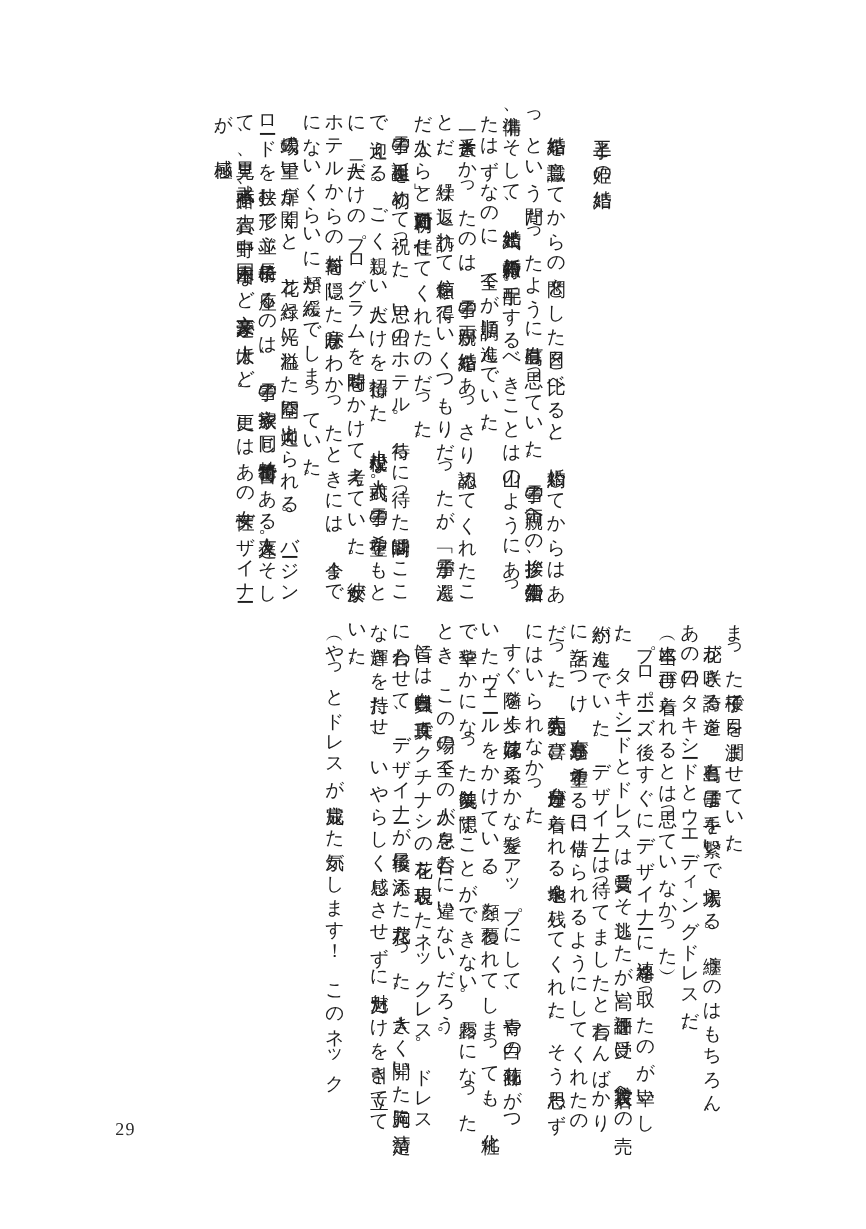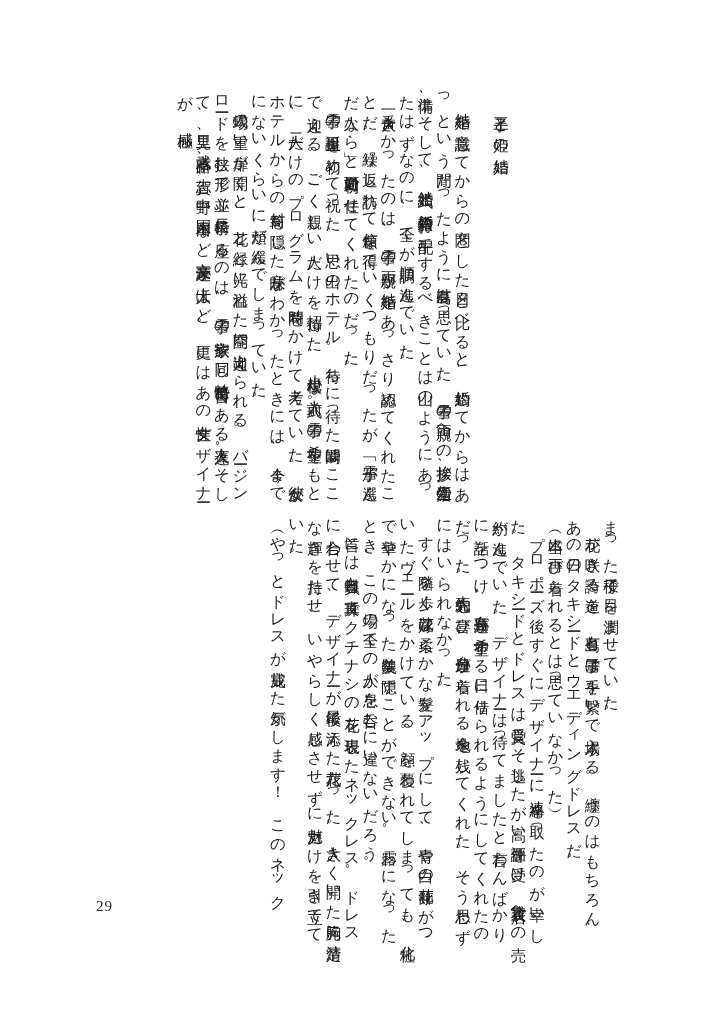--- a/index.html
+++ b/index.html
@@ -47,21 +47,21 @@
   }
   .chapter-title {
     margin: 0 0 0 20px;           
     font-size: 15.5px;
     font-weight: normal;
     text-indent: 1.3em;           
   }
   .page-number {
     position: absolute;
     left: 96px;
-    top: 898px;
+    top: 934px;
     font-size: 15px;
     letter-spacing: 1px;
     color: #2a2a2a;
   }
 </style>
 </head>
 <body>
 
 <div class="page">
 

